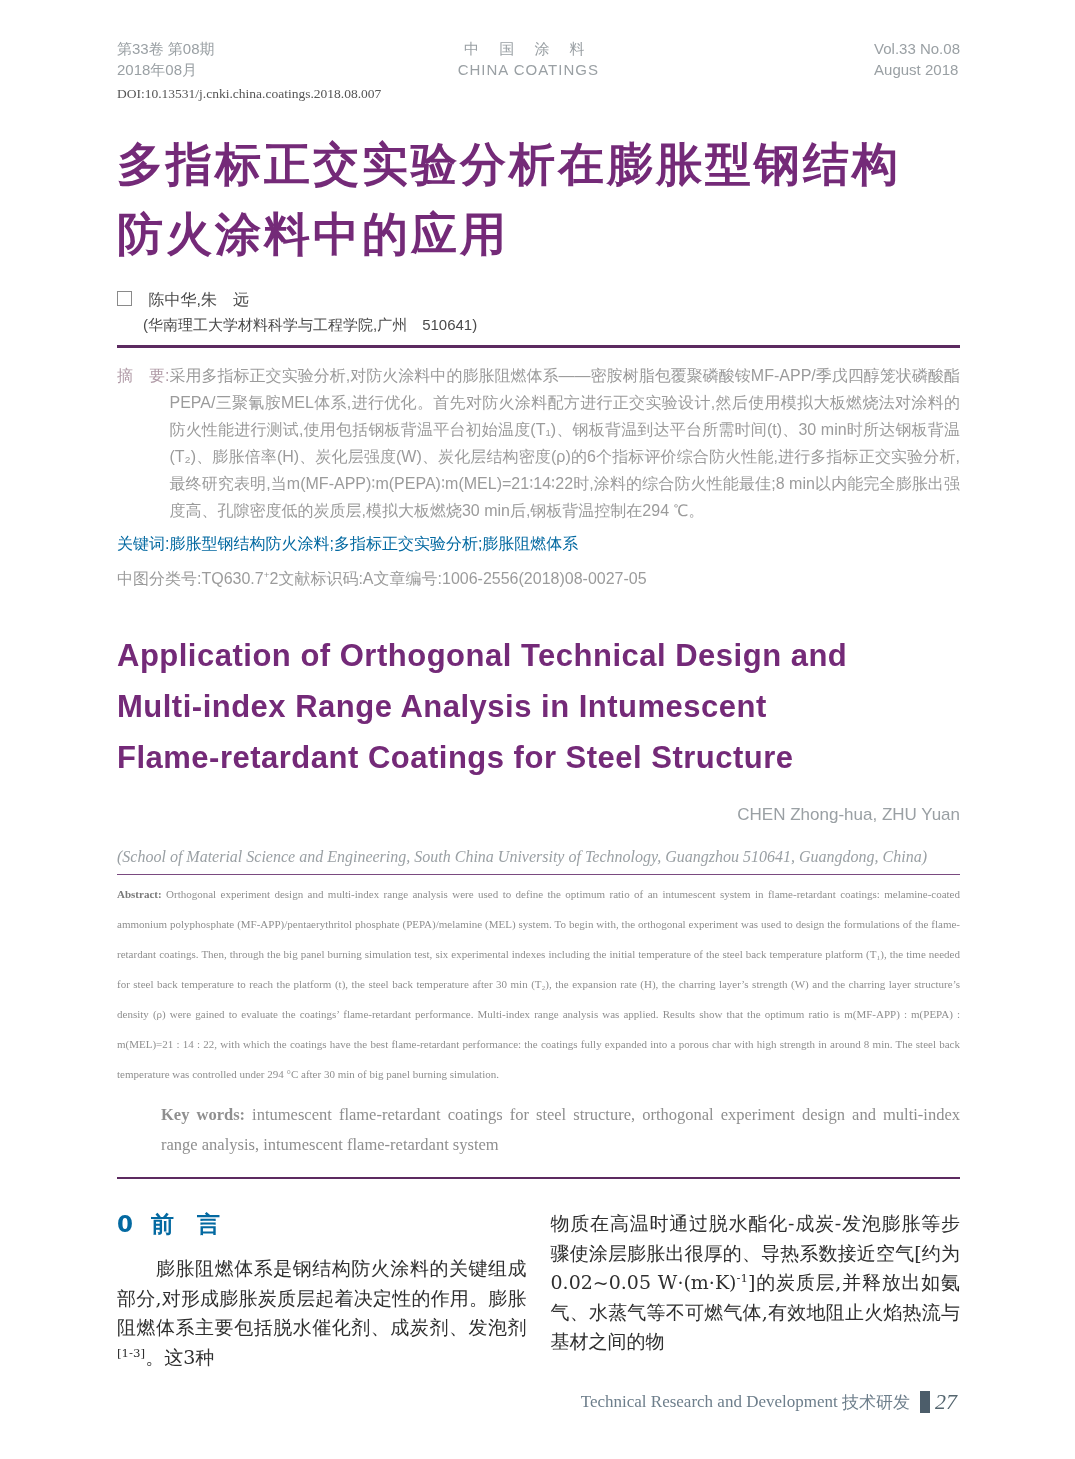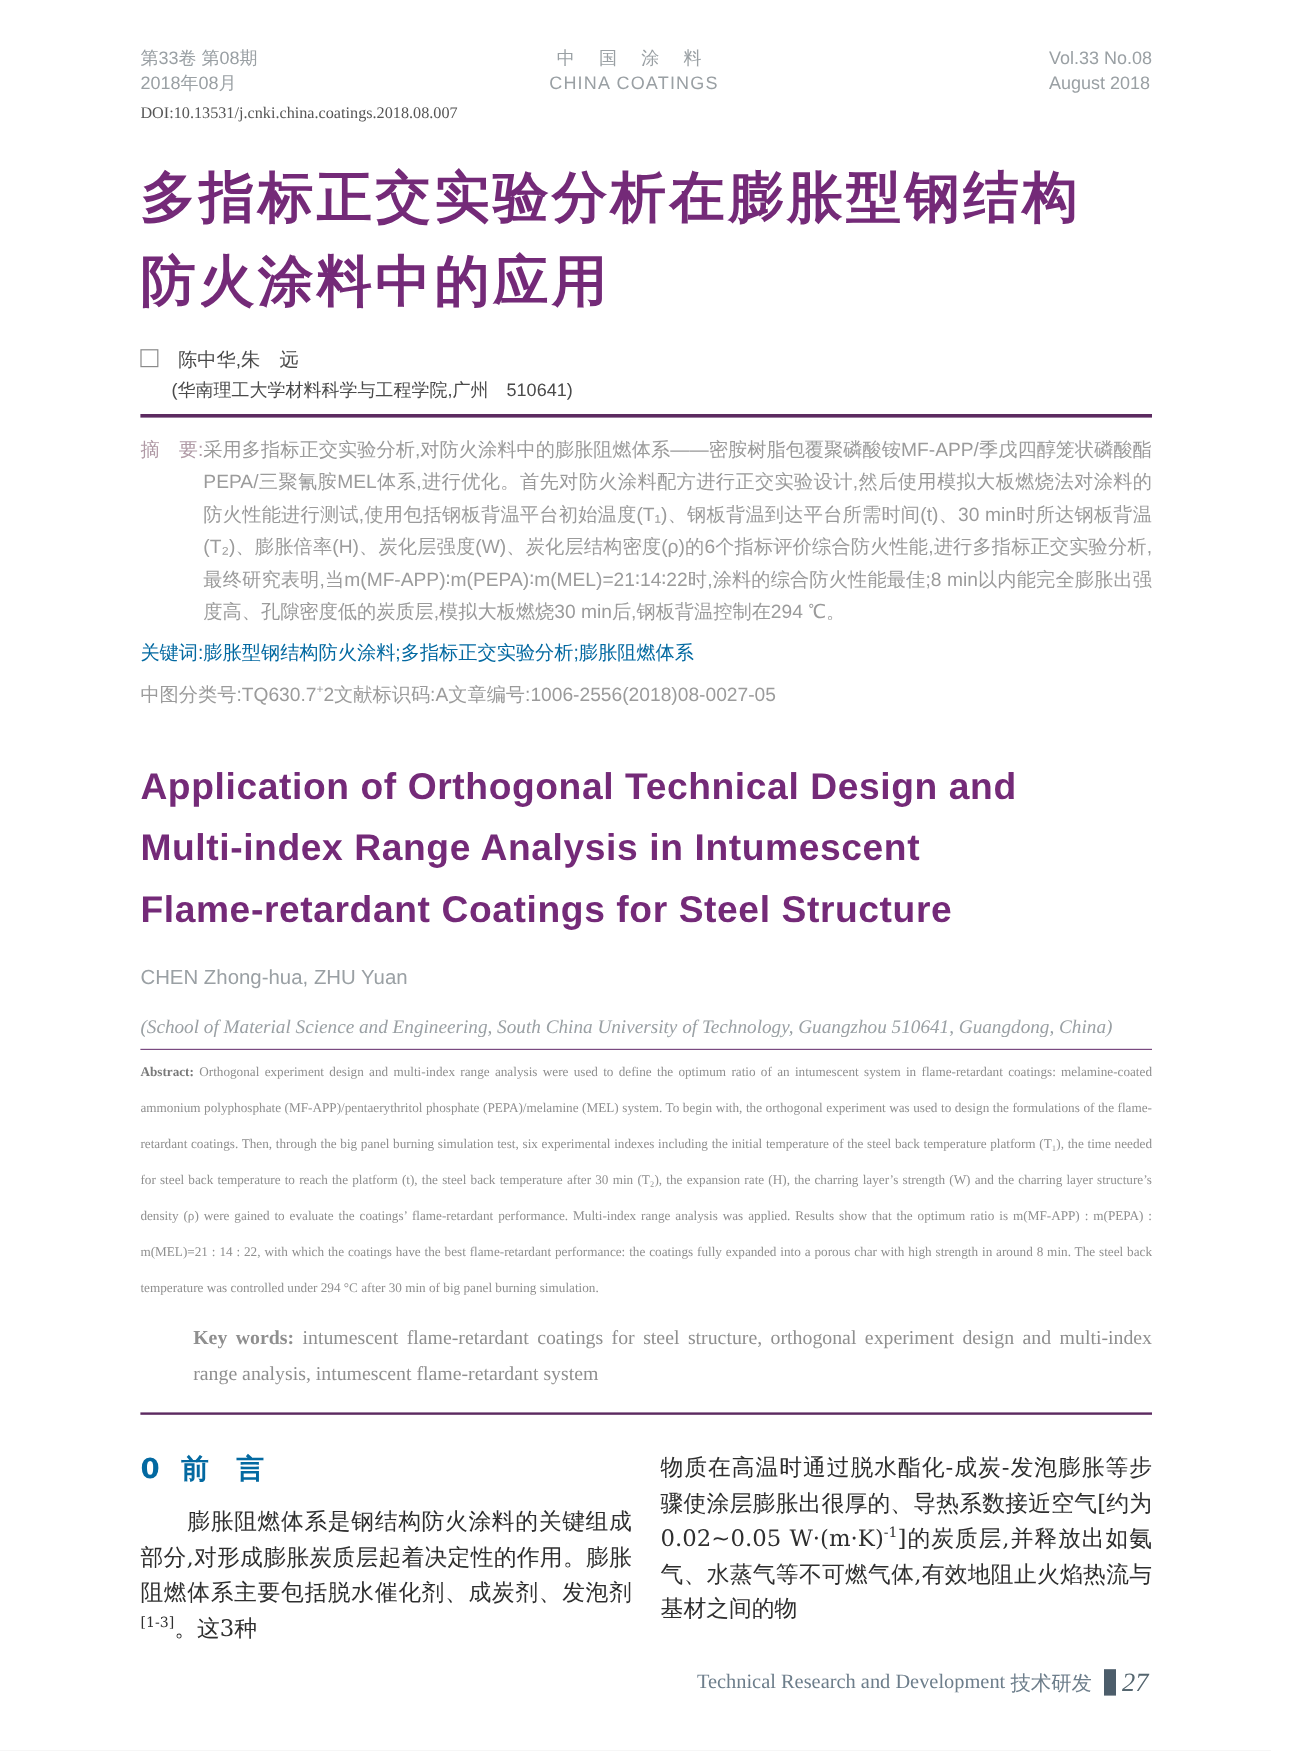--- a/index.html
+++ b/index.html
@@ -28,21 +28,21 @@
   
   .abstract-cn{display:flex;margin-top:14px;font-size:16px;line-height:27px;color:#9b9b9b;}
   .abstract-cn .label{white-space:pre;flex:0 0 auto;color:#b09aa6;}
   .abstract-cn .body{flex:1 1 auto;text-align:justify;}
   .keywords-cn{margin-top:10px;font-size:16px;color:#0369a1;}
   .meta-row{display:flex;justify-content:flex-start;margin-top:14px;font-size:16px;color:#9b9b9b;}
   sup{font-size:0.62em;vertical-align:super;line-height:0;}
   
   .en-title{margin:40px 0 0 0;color:#742a78;font-weight:bold;font-size:31px;line-height:51px;
     letter-spacing:0.5px;font-family:"Liberation Sans",sans-serif;}
-  .authors-en{margin-top:22px;font-size:17px;color:#9aa0a4;}
+  .authors-en{margin-top:22px;font-size:17px;color:#9aa0a4;text-align:right;}
   .affil-en{margin-top:23px;font-size:16px;color:#9aa0a4;font-style:italic;font-family:"Liberation Serif",serif;}
   .rule-thin{border:none;height:1.5px;background:#7a4a80;margin:8px 0 0 0;}
   
   .abstract-en{margin-top:4px;font-size:11px;line-height:30px;color:#8f8f8f;
     text-align:justify;font-family:"Liberation Serif",serif;}
   .abstract-en b{color:#7a7a7a;}
   .keywords-en{margin-top:0;font-size:16.5px;line-height:30px;color:#8f8f8f;
     text-align:justify;font-family:"Liberation Serif",serif;margin-left:44px;}
   .rule-medium{border:none;height:2.5px;background:#5c2a60;margin:12px 0 0 0;}
   

